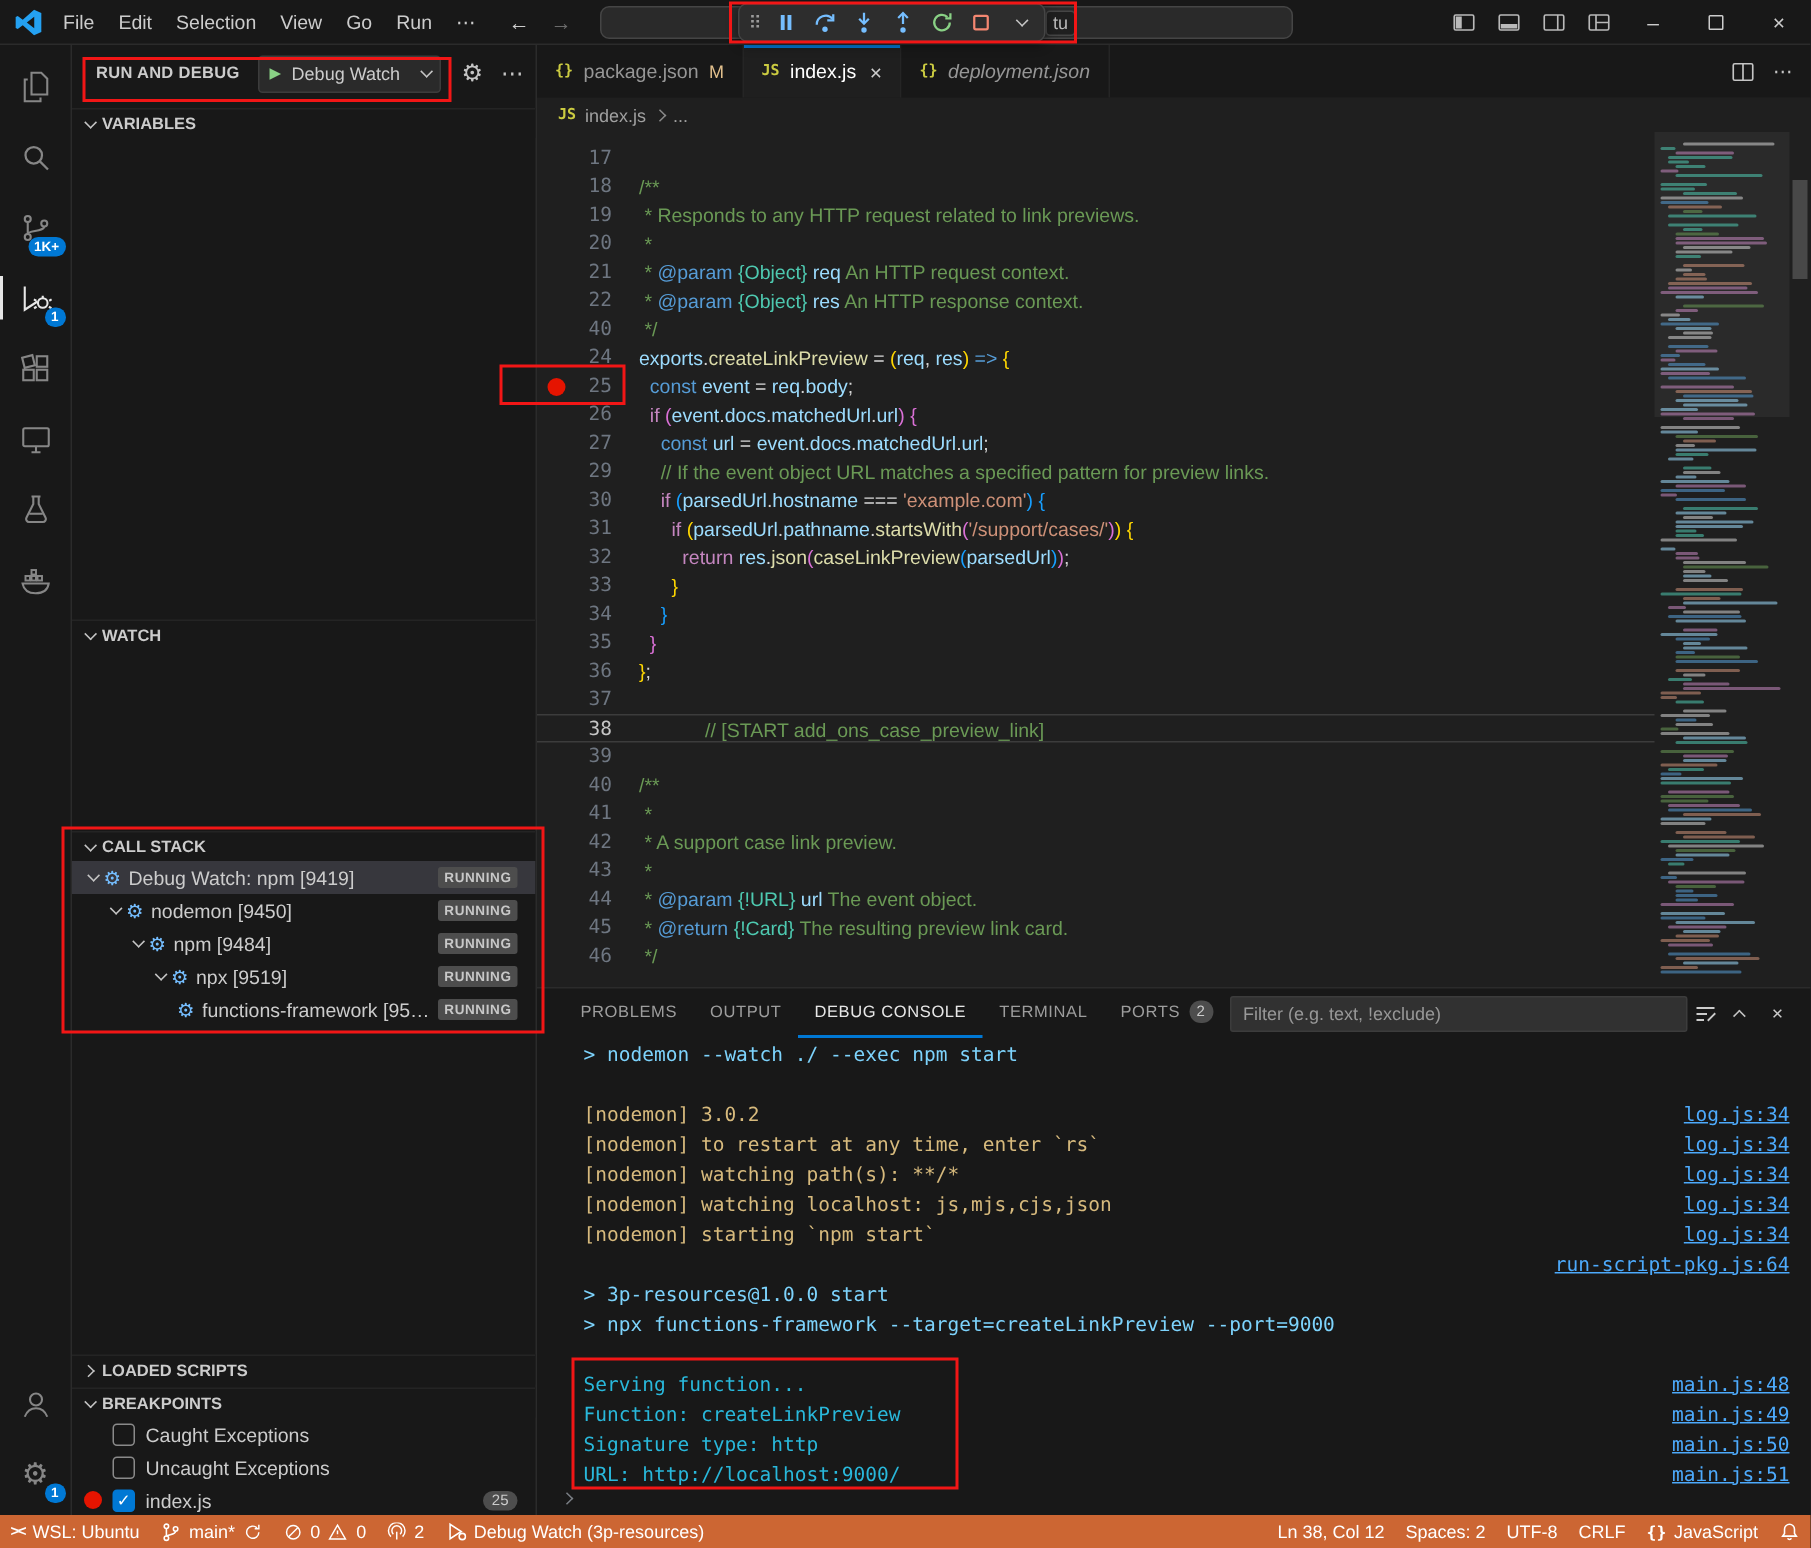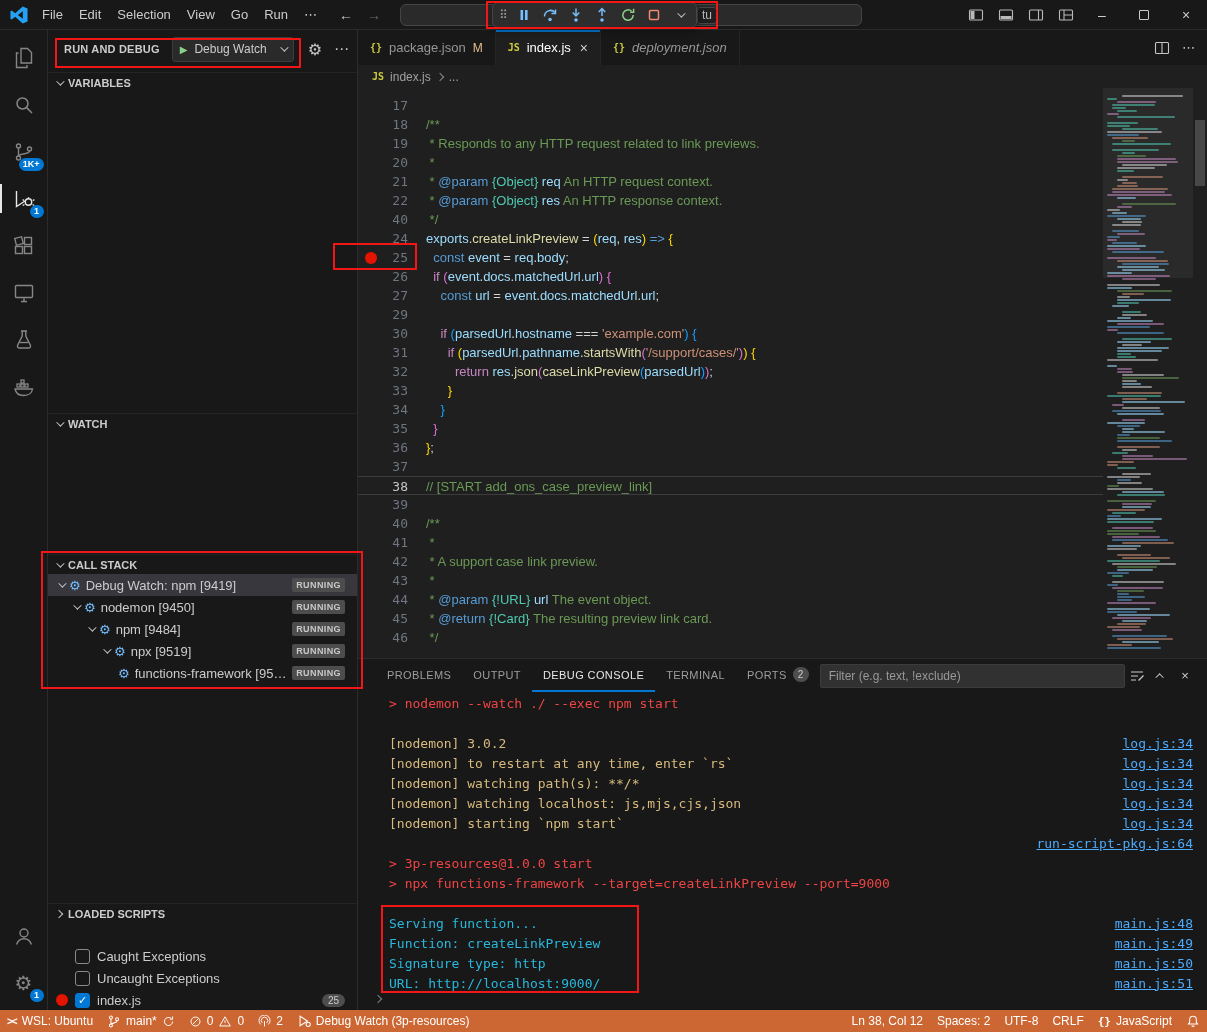--- a/index.html
+++ b/index.html
@@ -73,21 +73,21 @@
   .etab.active::before{content:'';position:absolute;top:0;left:0;right:0;height:2px;background:#0078d4;}
   .etab.preview .etab-label{font-style:italic;}
   .ficon{color:#cbcb41;font-size:10px;font-weight:700;font-family:"DejaVu Sans Mono",monospace;}
   .mod-m{color:#e2c08d;font-size:12px;}
   .tab-close{color:#cccccc;font-size:14px;margin-left:2px;}
   .editor-actions{margin-left:auto;display:flex;align-items:center;gap:12px;padding:0 12px;color:#c5c5c5;}
   .breadcrumbs{height:23px;display:flex;align-items:center;gap:6px;padding-left:14px;font-size:12px;color:#a0a0a0;background:#1f1f1f;flex:none;}
   .code-area{position:relative;height:570px;background:#1f1f1f;overflow:hidden;flex:none;}
   #code-lines{position:absolute;top:8px;left:0;right:104px;font-family:"DejaVu Sans Mono",monospace;font-size:13px;}
   .code-row{position:relative;display:flex;height:19px;line-height:19px;}
-  .code-row.current{border-top:1px solid #3c3c3c;border-bottom:1px solid #3c3c3c;}
+  .code-row.current{border-top:1px solid #3c3c3c;border-bottom:1px solid #3c3c3c;gap:44px;}
   .gutter{width:50px;text-align:right;color:#6e7681;flex:none;font-family:"DejaVu Sans Mono",monospace;}
   .code-row.current .gutter{color:#c6c6c6;}
   .bp-dot{position:absolute;left:7px;top:3.5px;width:12px;height:12px;border-radius:50%;background:#e51400;}
   .code-text{margin-left:18px;white-space:pre;}
   .tk-d{color:#d4d4d4}.tk-c{color:#6a9955}.tk-k{color:#569cd6}.tk-ctrl{color:#c586c0}
   .tk-s{color:#ce9178}.tk-f{color:#dcdcaa}.tk-v{color:#9cdcfe}.tk-type{color:#4ec9b0}
   .tk-tag{color:#569cd6}.tk-b1{color:#ffd700}.tk-b2{color:#da70d6}.tk-b3{color:#179fff}
   .minimap{position:absolute;right:14px;top:0;width:90px;height:100%;padding:4px 0 0 2px;overflow:hidden;}
   .mm-bar{height:2px;margin-bottom:1px;opacity:.55;border-radius:1px;}
   .mm-slider{position:absolute;right:14px;top:0;width:90px;height:190px;background:rgba(150,150,150,.10);}
@@ -101,21 +101,21 @@
   .ptab.active{color:#e7e7e7;border-bottom:2px solid #0078d4;}
   .ptab-badge{background:#4d4d4d;color:#cccccc;border-radius:10px;font-size:10px;padding:0 5px;height:15px;line-height:15px;}
   #console-filter{margin-left:auto;width:345px;height:24px;background:#313131;border:1px solid #3c3c3c;border-radius:2px;color:#cccccc;font-size:12px;padding:0 8px;outline:none;}
   #console-filter::placeholder{color:#989898;}
   .picon{width:24px;display:flex;justify-content:center;align-items:center;color:#cccccc;flex:none;}
   .panel-content{flex:1;position:relative;padding-top:1px;overflow:hidden;}
   .console-row{display:flex;align-items:center;height:20px;padding:0 14px 0 31px;}
   .ct{white-space:pre;font-family:"DejaVu Sans Mono",monospace;font-size:13px;}
   .cspacer{flex:1;}
   .console-link{color:#4daafc;text-decoration:underline;font-family:"DejaVu Sans Mono",monospace;font-size:13px;white-space:nowrap;}
-  .c-blue{color:#ef4444}.c-yellow{color:#d7ba7d}.c-cyan{color:#29b8db}.c-plain{color:#cccccc}
+  .c-blue{color:#7dd3fc}.c-yellow{color:#d7ba7d}.c-cyan{color:#29b8db}.c-plain{color:#cccccc}
   .console-prompt{position:absolute;left:17px;bottom:5px;}
   .console-prompt .chev{border-color:#7a7f86;}
 
   
   .statusbar{height:22px;background:#cc6633;color:#ffffff;display:flex;align-items:center;font-size:12px;}
   .sb-item{display:flex;align-items:center;gap:5px;padding:0 7px;height:100%;white-space:nowrap;}
   .sb-ico{display:flex;align-items:center;font-weight:700;}
   .sb-right{margin-left:auto;display:flex;height:100%;}
   .remote-glyph{font-size:10px;font-weight:700;letter-spacing:-1px;}
 
@@ -357,20 +357,24 @@
             <span class="cs-label">functions-framework [954...</span>
             <span class="run-badge">RUNNING</span>
           </div>
         </div>
 
       <div class="sec-head" style="top:873px">
         <span class="chev right sm"></span>
         <span>LOADED SCRIPTS</span>
       </div>
 
+      <div class="sec-head" style="top:895px">
+        <span class="chev down sm"></span>
+        <span>BREAKPOINTS</span>
+      </div>
       <div id="breakpoint-rows">
           <div class="bp-row">
             <span class="bp-spacer"></span>
             <span class="cb"></span>
             <span class="bp-label">Caught Exceptions</span>
           </div>
           <div class="bp-row">
             <span class="bp-spacer"></span>
             <span class="cb"></span>
             <span class="bp-label">Uncaught Exceptions</span>
@@ -456,20 +460,21 @@
             <div class="code-row">
               <span class="gutter">26</span>
               <span class="code-text"><span class="tk-d">  </span><span class="tk-ctrl">if</span><span class="tk-d"> </span><span class="tk-b2">(</span><span class="tk-v">event</span><span class="tk-d">.</span><span class="tk-v">docs</span><span class="tk-d">.</span><span class="tk-v">matchedUrl</span><span class="tk-d">.</span><span class="tk-v">url</span><span class="tk-b2">)</span><span class="tk-d"> </span><span class="tk-b2">{</span></span>
             </div>
             <div class="code-row">
               <span class="gutter">27</span>
               <span class="code-text"><span class="tk-d">    </span><span class="tk-k">const</span><span class="tk-d"> </span><span class="tk-v">url</span><span class="tk-d"> = </span><span class="tk-v">event</span><span class="tk-d">.</span><span class="tk-v">docs</span><span class="tk-d">.</span><span class="tk-v">matchedUrl</span><span class="tk-d">.</span><span class="tk-v">url</span><span class="tk-d">;</span></span>
             </div>
             <div class="code-row">
               <span class="gutter">29</span>
+              <span class="code-text"><span class="tk-d">    </span><span class="tk-c">// If the event object URL matches a specified pattern for preview links.</span></span>
             </div>
             <div class="code-row">
               <span class="gutter">30</span>
               <span class="code-text"><span class="tk-d">    </span><span class="tk-ctrl">if</span><span class="tk-d"> </span><span class="tk-b3">(</span><span class="tk-v">parsedUrl</span><span class="tk-d">.</span><span class="tk-v">hostname</span><span class="tk-d"> === </span><span class="tk-s">'example.com'</span><span class="tk-b3">)</span><span class="tk-d"> </span><span class="tk-b3">{</span></span>
             </div>
             <div class="code-row">
               <span class="gutter">31</span>
               <span class="code-text"><span class="tk-d">      </span><span class="tk-ctrl">if</span><span class="tk-d"> </span><span class="tk-b1">(</span><span class="tk-v">parsedUrl</span><span class="tk-d">.</span><span class="tk-v">pathname</span><span class="tk-d">.</span><span class="tk-f">startsWith</span><span class="tk-b2">(</span><span class="tk-s">'/support/cases/'</span><span class="tk-b2">)</span><span class="tk-b1">)</span><span class="tk-d"> </span><span class="tk-b1">{</span></span>
             </div>
             <div class="code-row">

